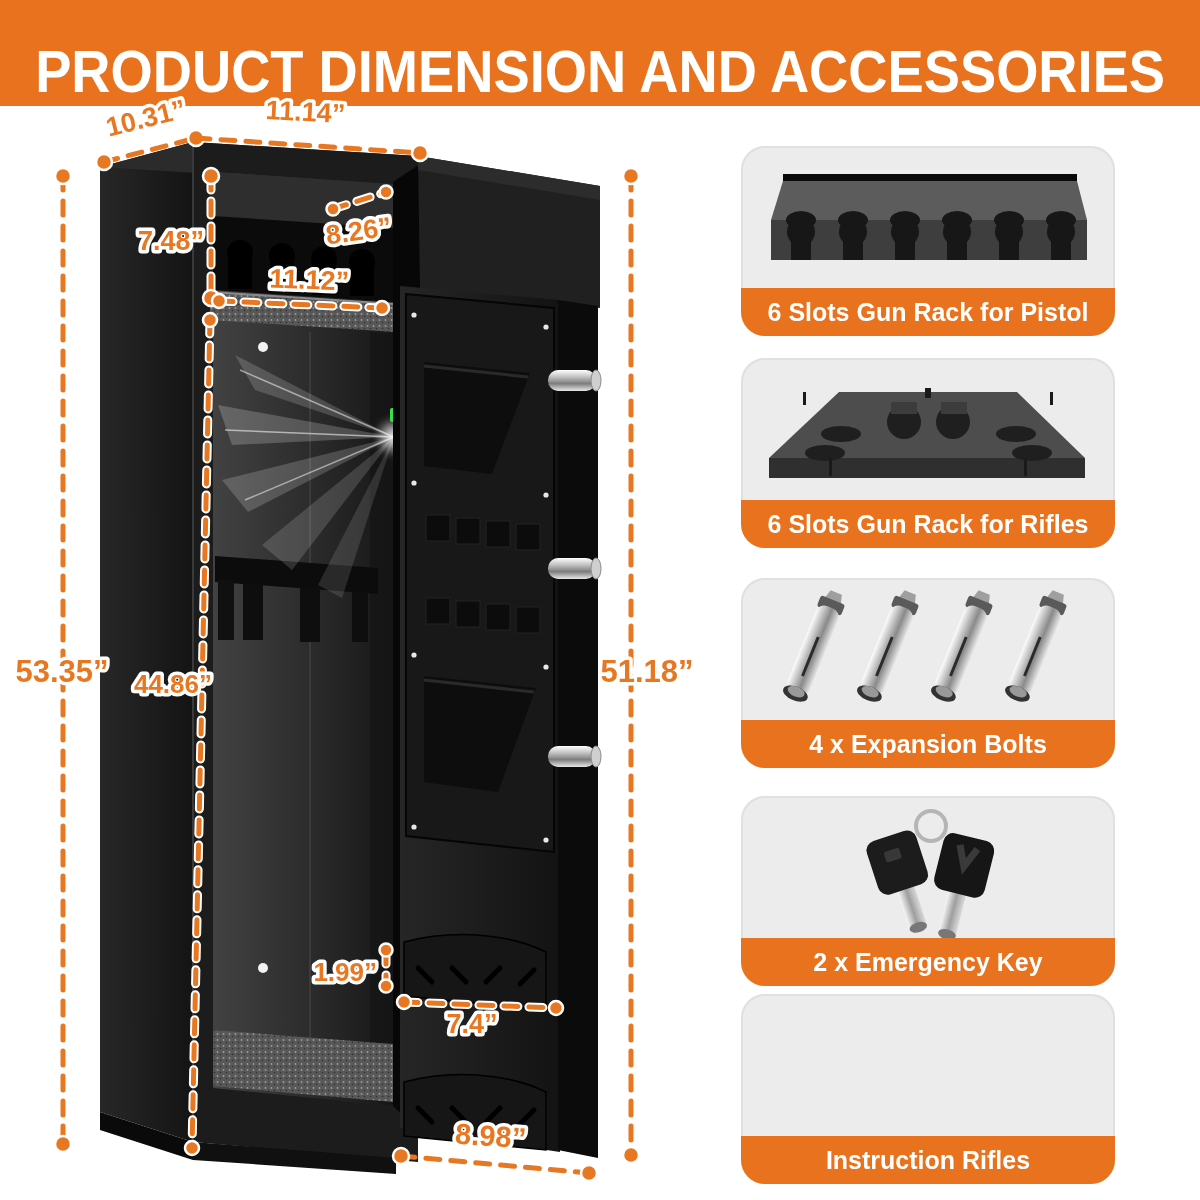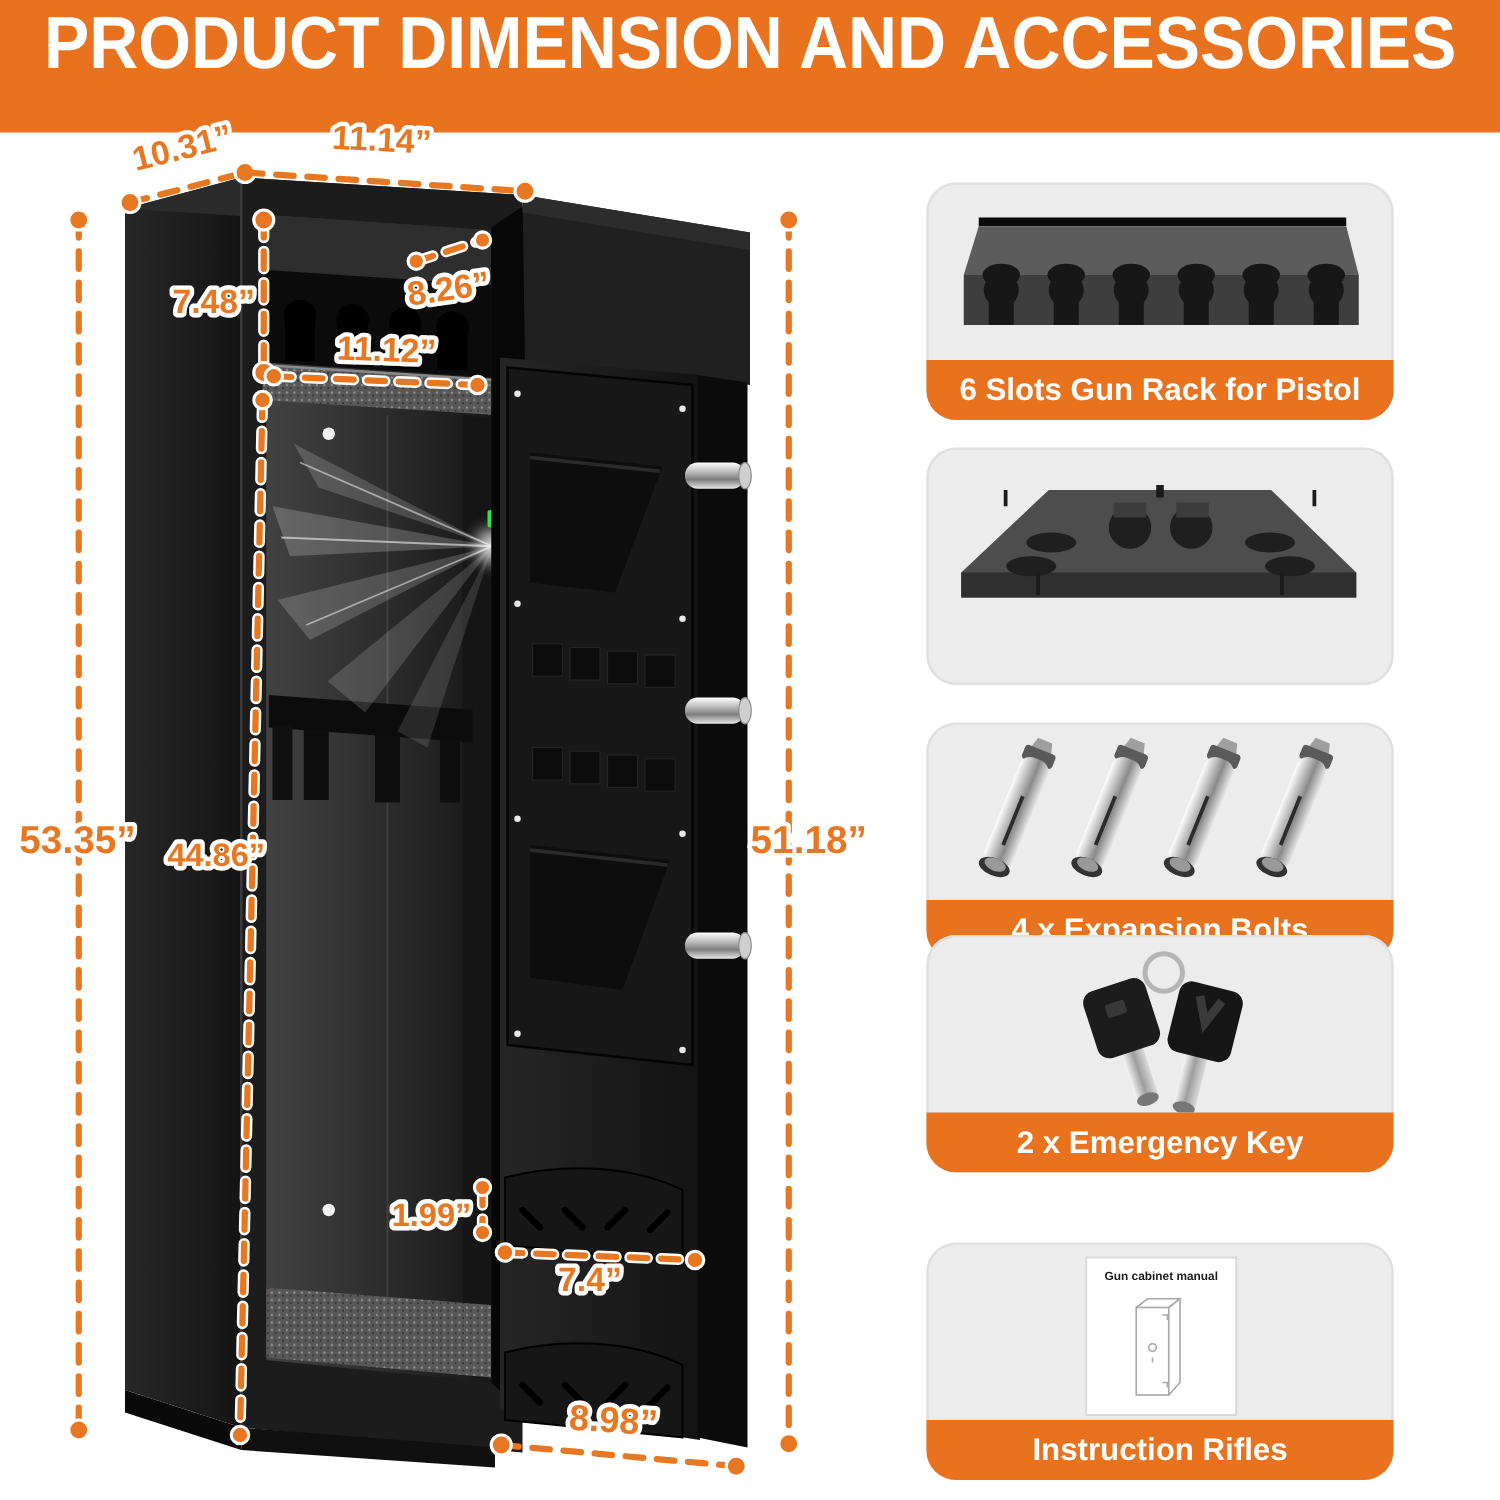--- a/index.html
+++ b/index.html
@@ -3,34 +3,34 @@
 <meta charset="utf-8">
 <style>
   html,body { margin:0; padding:0; }
   body {
     width:1200px; height:1200px; position:relative; overflow:hidden;
     background:#FFFFFF;
     font-family:"Liberation Sans", sans-serif;
   }
   .banner {
     position:absolute; top:0; left:0; width:1200px; height:106px;
-    background:#E8721D; display:flex; align-items:flex-start; justify-content:center;
+    background:#E8721D; display:flex; align-items:flex-end; justify-content:center;
   }
   .banner-text {
     color:#FFFFFF; font-weight:bold; font-size:59px; white-space:nowrap;
     transform:scaleX(0.92); letter-spacing:0px;
   }
   #diagram { position:absolute; top:0; left:0; }
 
   .card {
     position:absolute; left:741px; width:374px; height:190px;
     background:#ECECEC; border-radius:24px; overflow:hidden;
     box-shadow: inset 0 0 0 2px #E0E0E0;
   }
-  .c1{top:146px}.c2{top:358px}.c3{top:578px}.c4{top:748px}.c5{top:994px}
+  .c1{top:146px}.c2{top:358px}.c3{top:578px}.c4{top:796px}.c5{top:994px}
   .card-media { position:absolute; top:0; left:0; width:100%; height:142px; }
   .card-media svg { display:block; width:100%; height:100%; }
   .card-bar {
     position:absolute; bottom:0; left:0; width:100%; height:48px;
     background:#E8721D; display:flex; align-items:center; justify-content:center;
   }
   .card-bar span { color:#FFFFFF; font-weight:bold; font-size:25px; white-space:nowrap; }
 
   
   .case { stroke:#FFFFFF; stroke-width:9; stroke-dasharray:14 11; stroke-linecap:round; fill:none; }
@@ -346,20 +346,23 @@
       <ellipse cx="84" cy="95" rx="20" ry="8" fill="#1F1F1F"></ellipse>
       <ellipse cx="275" cy="76" rx="20" ry="8" fill="#1F1F1F"></ellipse>
       <ellipse cx="291" cy="95" rx="20" ry="8" fill="#1F1F1F"></ellipse>
       <rect x="62" y="34" width="3" height="13" fill="#1A1A1A"></rect>
       <rect x="309" y="34" width="3" height="13" fill="#1A1A1A"></rect>
       <rect x="184" y="30" width="6" height="10" fill="#1A1A1A"></rect>
       <rect x="88" y="100" width="3" height="18" fill="#1A1A1A"></rect>
       <rect x="283" y="100" width="3" height="18" fill="#1A1A1A"></rect>
     </svg>
   </div>
+  <div class="card-bar">
+    <span>6 Slots Gun Rack for Rifles</span>
+  </div>
 </div>
 
 <div class="card c3">
   <div class="card-media">
     <svg viewBox="0 0 374 142">
       <defs>
         <linearGradient id="metal" x1="0" y1="0" x2="1" y2="0">
           <stop offset="0" stop-color="#FDFDFD"></stop>
           <stop offset="0.4" stop-color="#B0B0B0"></stop>
           <stop offset="0.6" stop-color="#8A8A8A"></stop>
@@ -409,31 +412,16 @@
         <polyline points="-9,-32 0,-12 9,-32" fill="none" stroke="#3A3A3A" stroke-width="7"></polyline>
       </g>
     </svg>
   </div>
   <div class="card-bar">
     <span>2 x Emergency Key</span>
   </div>
 </div>
 
 <div class="card c5">
-  <div class="card-media">
-    <svg viewBox="0 0 374 142">
-      <rect x="128" y="12" width="120" height="126" fill="#FFFFFF" stroke="#D8D8D8" stroke-width="1.5"></rect>
-      <text class="manual-title" x="188" y="30">Gun cabinet manual</text>
-      <g fill="none" stroke="#A8A8A8" stroke-width="1.3">
-        <rect x="168" y="52" width="26" height="70"></rect>
-        <polyline points="168,52 177,45 203,45 194,52"></polyline>
-        <polyline points="203,45 203,112 194,122"></polyline>
-        <circle cx="181" cy="84" r="3"></circle>
-        <line x1="181" y1="92" x2="181" y2="96"></line>
-        <polyline points="189,58 193,58 193,62"></polyline>
-        <polyline points="189,112 193,112 193,116"></polyline>
-      </g>
-    </svg>
-  </div>
   <div class="card-bar">
     <span>Instruction Rifles</span>
   </div>
 </div>
 
 </body></html>

